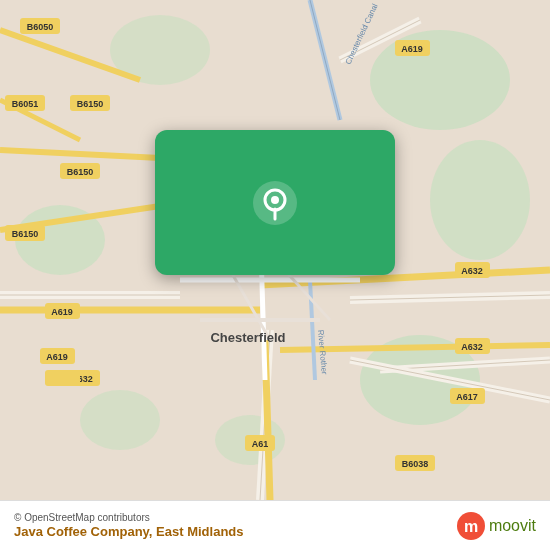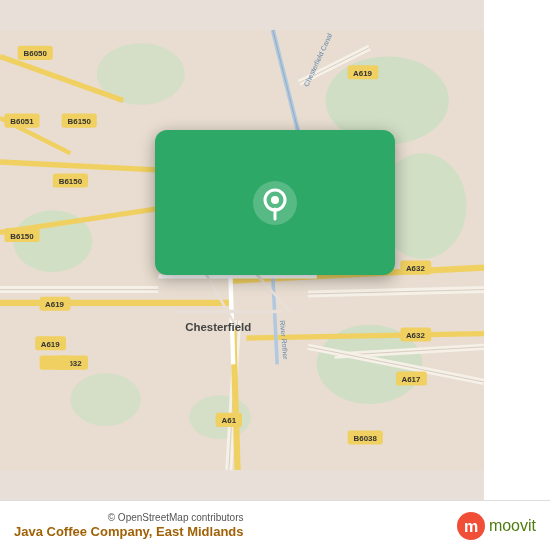--- a/index.html
+++ b/index.html
@@ -6,21 +6,21 @@
 
     body {
       width: 550px;
       height: 550px;
       overflow: hidden;
       font-family: Arial, sans-serif;
       position: relative;
     }
 
     #map-container {
-      width: 484px;
+      width: 550px;
       height: 500px;
       position: relative;
       overflow: hidden;
       background-color: #e8e0d8;
     }
 
     
     #map-svg {
       width: 100%;
       height: 100%;
@@ -68,21 +68,20 @@
       align-items: center;
       justify-content: space-between;
       padding: 0 14px;
       border-top: 1px solid #ddd;
     }
 
     #bottom-left {
       display: flex;
       flex-direction: column;
       gap: 1px;
-      align-items: flex-end;
     }
 
     #osm-credit {
       font-size: 10px;
       color: #555;
     }
 
     #place-label {
       font-size: 13px;
       font-weight: bold;

